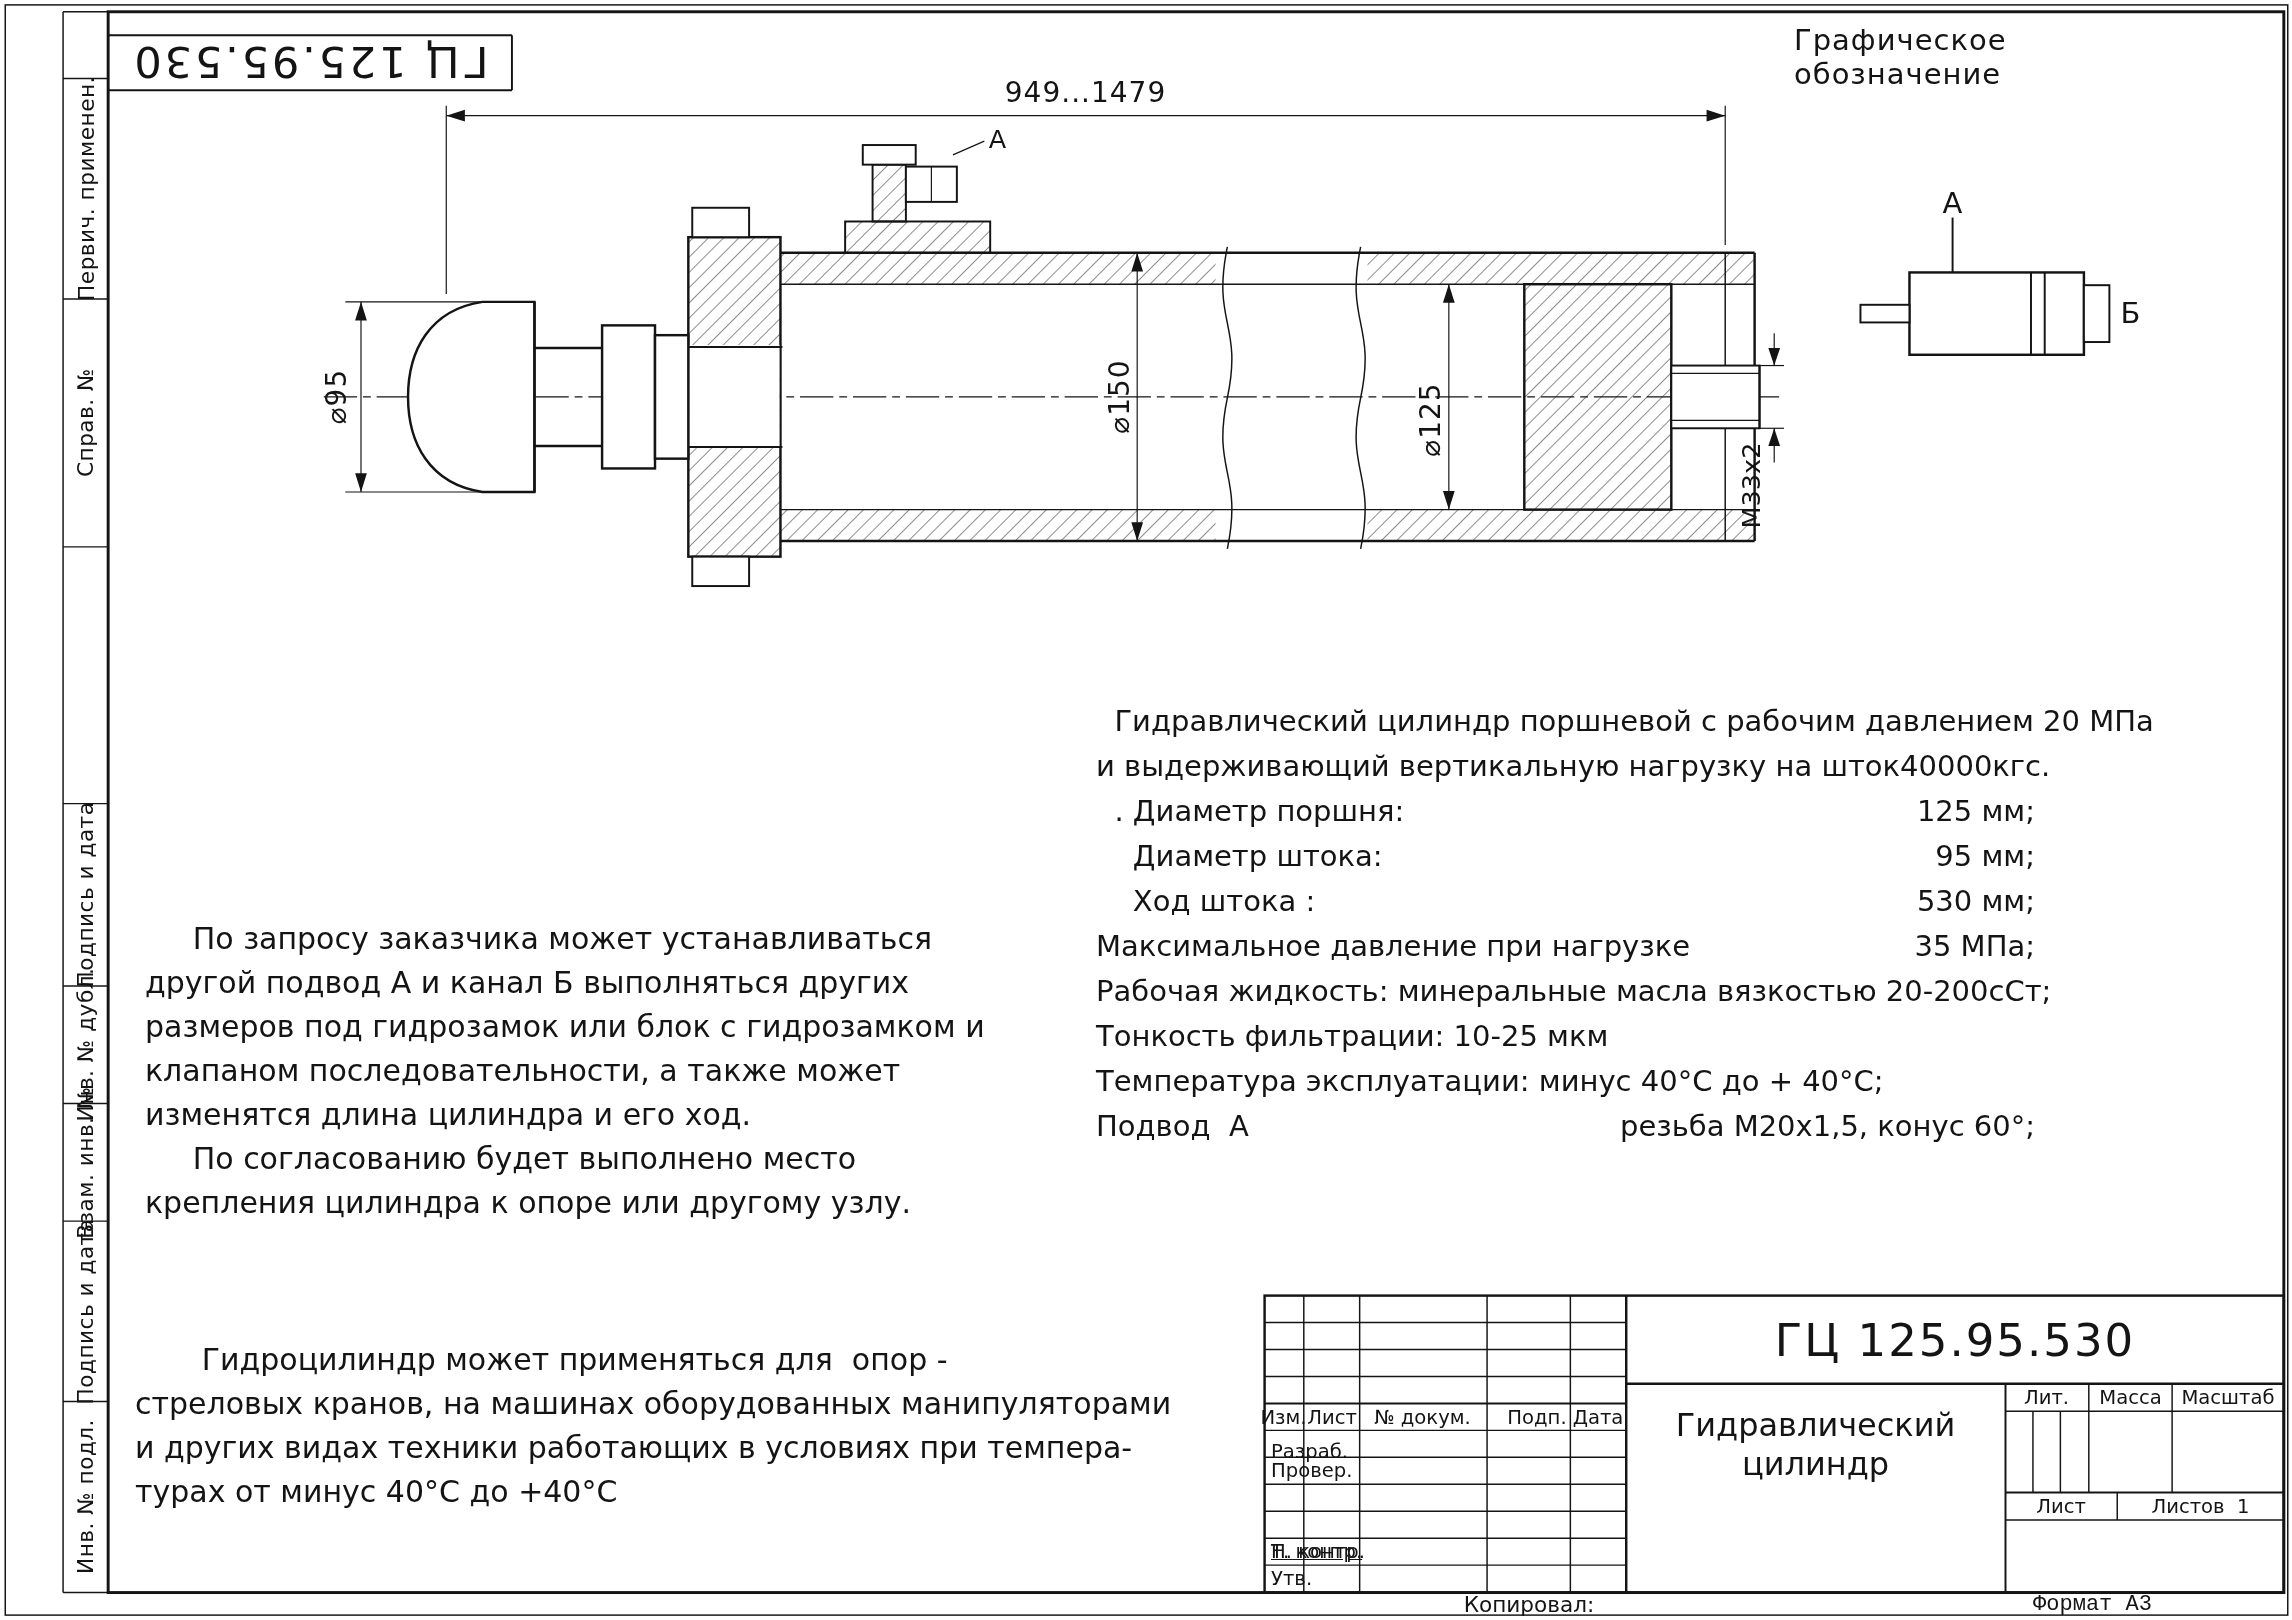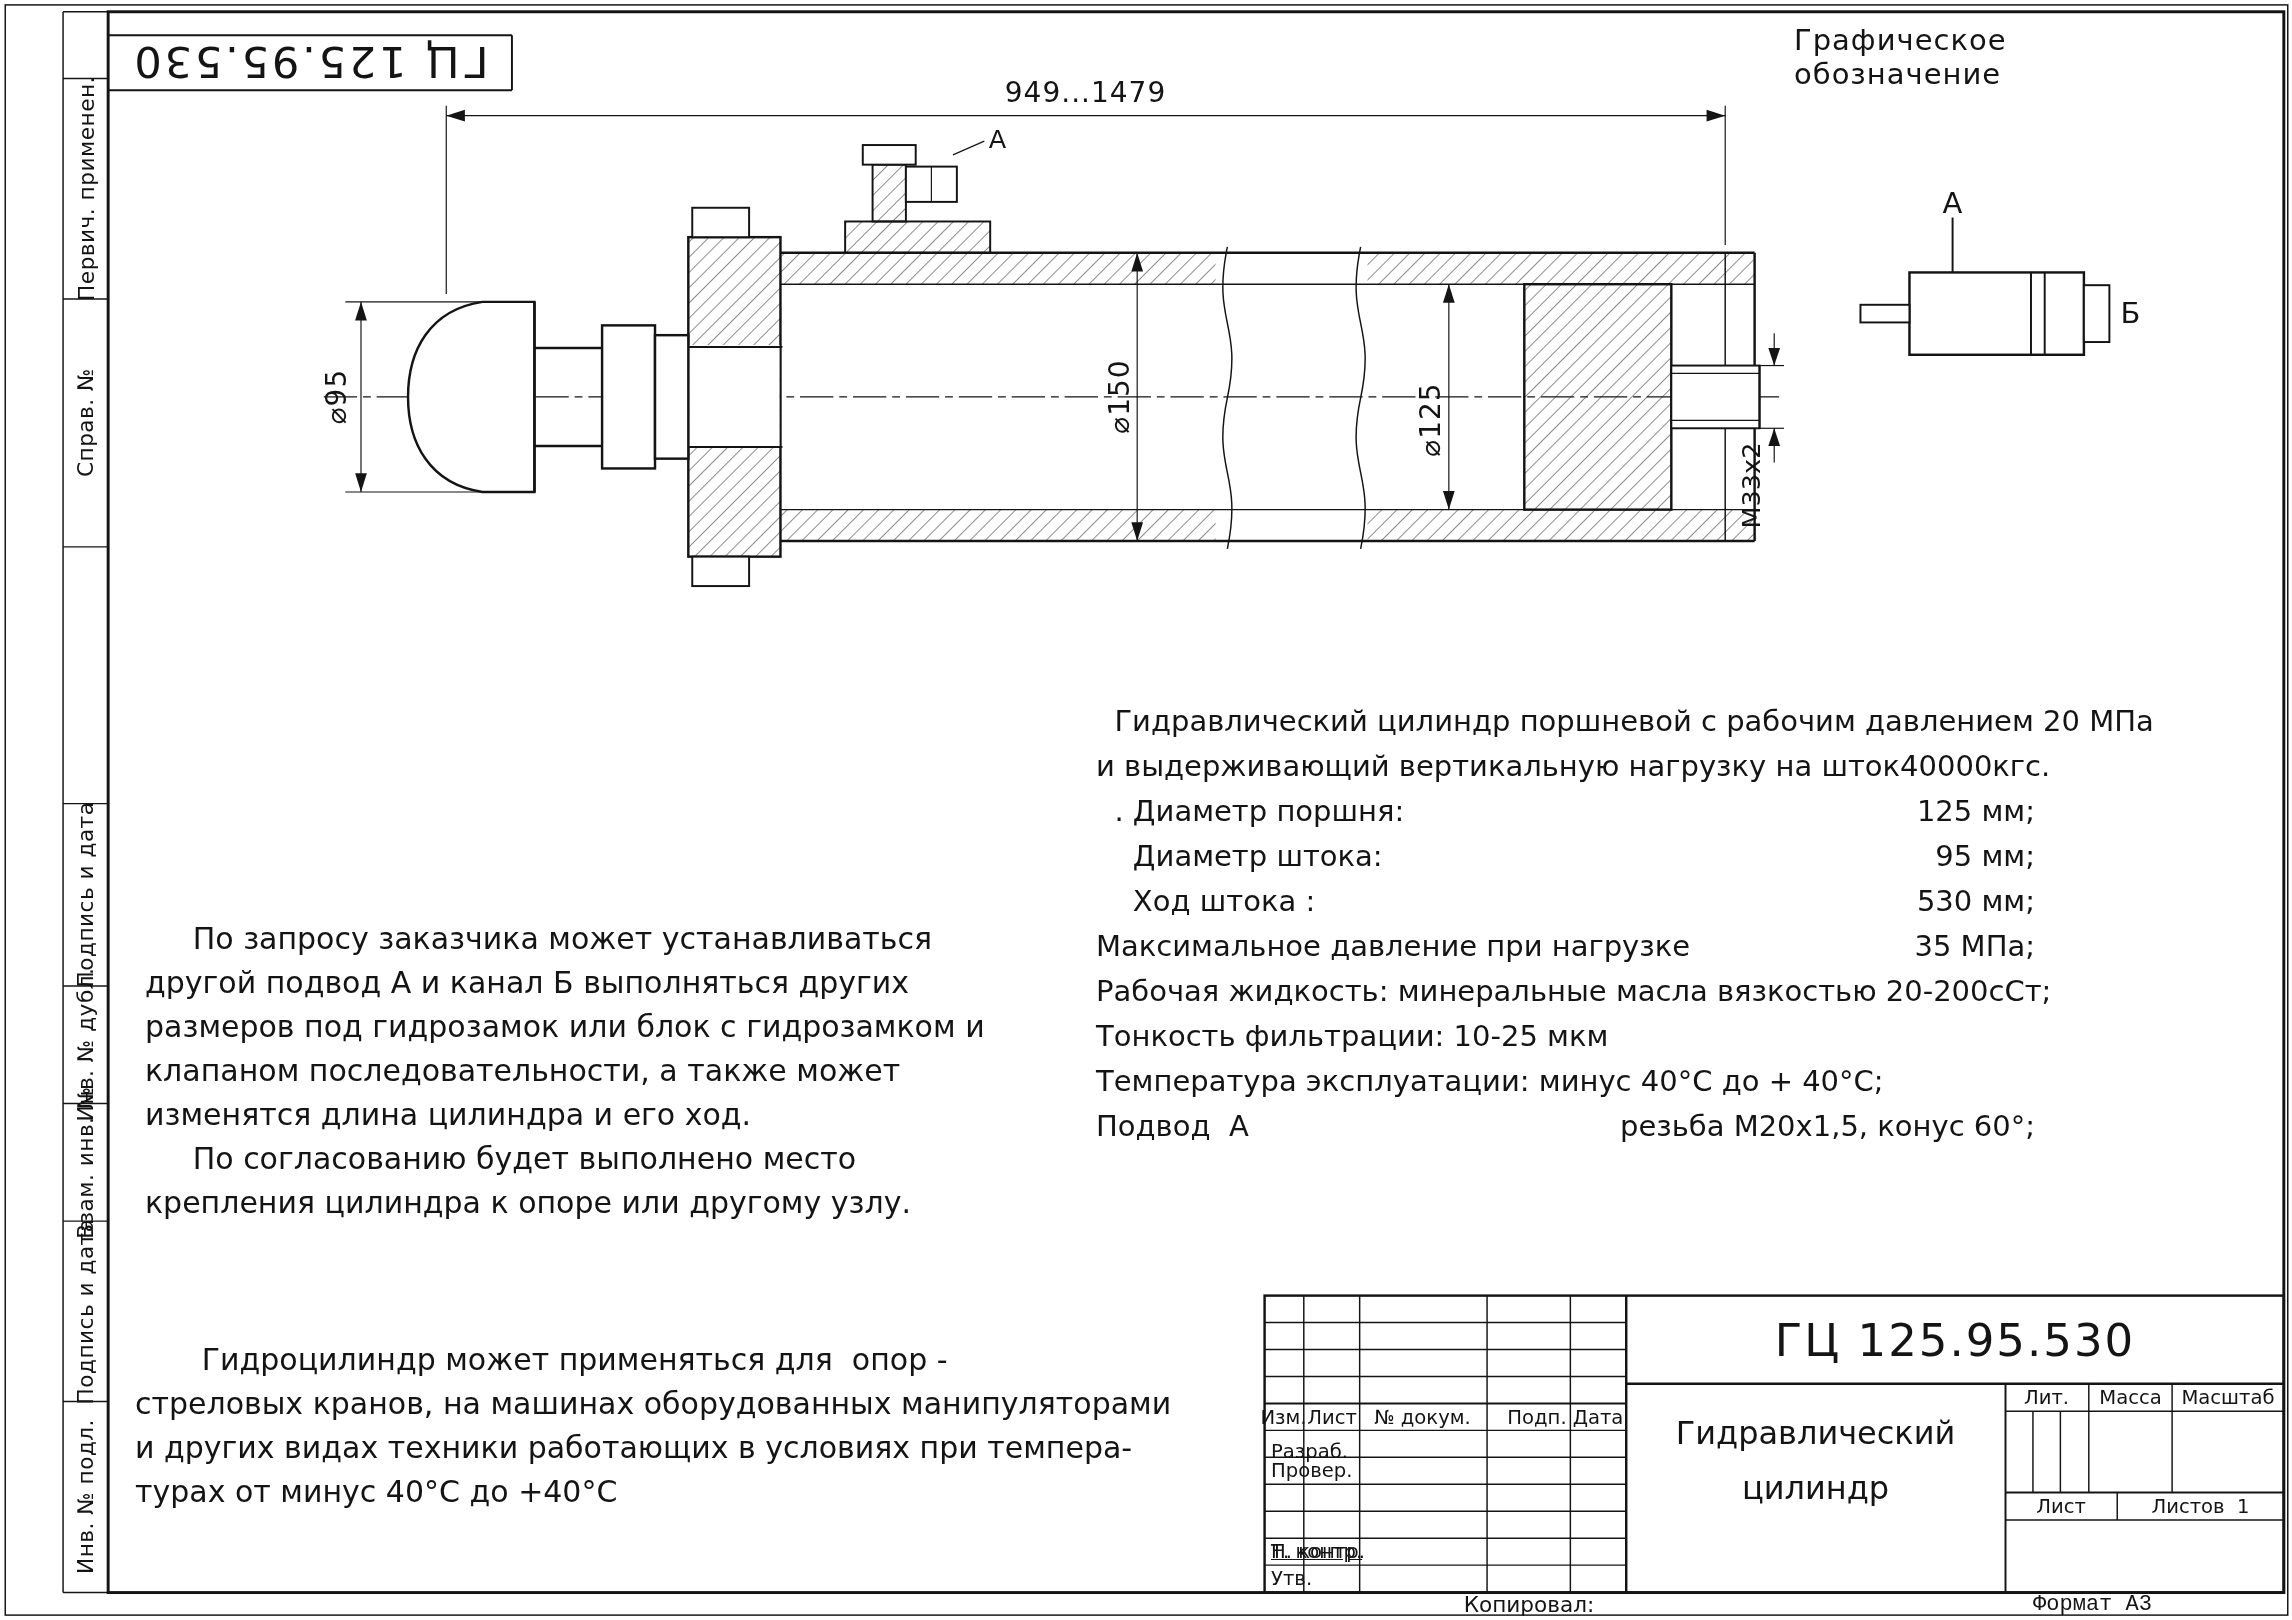--- a/index.html
+++ b/index.html
@@ -229,21 +229,21 @@
   <div class="abs flexc tb" style="left:1487px;top:1405px;width:100px;height:25.5px;">Подп.</div>
   <div class="abs flexc tb" style="left:1570px;top:1405px;width:56px;height:25.5px;">Дата</div>
 
   <div class="abs tb tb-left" style="left:1271px;top:1431px;width:108px;height:41px;">Разраб.</div>
   <div class="abs tb tb-left" style="left:1271px;top:1458px;width:108px;height:25.5px;">Провер.</div>
   <div class="abs tb tb-left" style="left:1271px;top:1542px;width:108px;height:19px;text-decoration:underline;">Т. контр.</div>
   <div class="abs tb tb-left" style="left:1271px;top:1539px;width:108px;height:25.5px;">Н. контр.</div>
   <div class="abs tb tb-left" style="left:1271px;top:1566px;width:108px;height:25.5px;">Утв.</div>
 
   <div class="abs flexc" style="left:1626px;top:1298px;width:658px;height:84px;font-size:45px;letter-spacing:2px;">ГЦ 125.95.530</div>
-  <div class="abs" style="left:1626px;top:1406px;width:379px;font-size:32px;line-height:55px;text-align:center;">Гидравлический цилиндр</div>
+  <div class="abs" style="left:1626px;top:1406px;width:379px;font-size:32px;line-height:39px;text-align:center;">Гидравлический цилиндр</div>
 
   <div class="abs flexc tb" style="left:2005px;top:1385px;width:83px;height:25.5px;">Лит.</div>
   <div class="abs flexc tb" style="left:2089px;top:1385px;width:83px;height:25.5px;">Масса</div>
   <div class="abs flexc tb" style="left:2172px;top:1385px;width:112px;height:25.5px;">Масштаб</div>
   <div class="abs flexc tb" style="left:2005px;top:1494px;width:112px;height:25.5px;">Лист</div>
   <div class="abs flexc tb" style="left:2117px;top:1494px;width:167px;height:25.5px;white-space:pre;">Листов  1</div>
 
   <div class="abs flexc" style="left:1421px;top:1594px;width:216px;height:21.6px;font-size:21.6px;">Копировал:</div>
   <div class="abs flexc" style="left:1980px;top:1594px;width:225px;height:21.6px;font-size:22px;font-family:Liberation Mono, monospace;">Формат А3</div>
 

